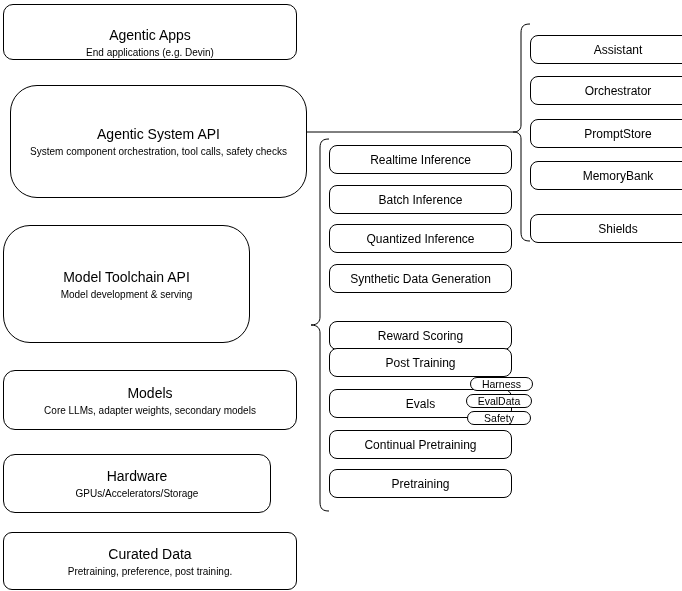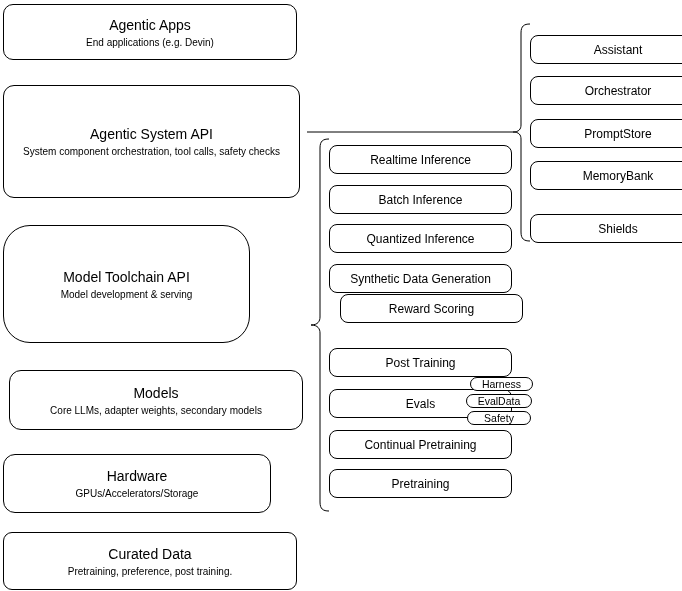--- a/index.html
+++ b/index.html
@@ -93,36 +93,36 @@
 <body>
 
 <div class="canvas">
 
   <svg class="overlay" width="682" height="591" viewBox="0 0 682 591">
     <path d="M 307,132 L 513,132"></path>
     <path d="M 329,139 C 323,139 320,141 320,148 L 320,317 C 320,321 318,325 311,325 C 318,325 320,329 320,333 L 320,502 C 320,509 323,511 329,511"></path>
     <path d="M 530,24 C 524,24 521,26 521,33 L 521,125 C 521,129 519,132 513,132 C 519,132 521,135 521,139 L 521,232 C 521,239 524,241 530,241"></path>
   </svg>
 
-  <div class="box" style="left:3px; top:4px;   width:294px; height:56px;  border-radius:10px;">
+  <div class="box" style="left:3px; top:4px;   width:294px; height:56px;  border-radius:10px;justify-content:flex-end;">
     <div class="btitle">Agentic Apps</div>
     <div class="bsub">End applications (e.g. Devin)</div>
   </div>
 
-  <div class="box" style="left:3px; top:85px;  width:297px; height:113px; border-radius:11px;">
+  <div class="box" style="left:10px; top:85px;  width:297px; height:113px; border-radius:27px;">
     <div class="btitle">Agentic System API</div>
     <div class="bsub">System component orchestration, tool calls, safety checks</div>
   </div>
 
   <div class="box" style="left:3px; top:225px; width:247px; height:118px; border-radius:27px;">
     <div class="btitle">Model Toolchain API</div>
     <div class="bsub">Model development &amp; serving</div>
   </div>
 
-  <div class="box" style="left:9px; top:370px; width:294px; height:60px; border-radius:12px;">
+  <div class="box" style="left:3px; top:370px; width:294px; height:60px; border-radius:12px;">
     <div class="btitle">Models</div>
     <div class="bsub">Core LLMs, adapter weights, secondary models</div>
   </div>
 
   <div class="box" style="left:3px; top:454px; width:268px; height:59px; border-radius:12px;">
     <div class="btitle">Hardware</div>
     <div class="bsub">GPUs/Accelerators/Storage</div>
   </div>
 
   <div class="box" style="left:3px; top:532px; width:294px; height:58px; border-radius:9px;">
@@ -135,21 +135,21 @@
   </div>
   <div class="mbox" style="top:185px;">
     <span>Batch Inference</span>
   </div>
   <div class="mbox" style="top:224px;">
     <span>Quantized Inference</span>
   </div>
   <div class="mbox" style="top:264px;">
     <span>Synthetic Data Generation</span>
   </div>
-  <div class="mbox" style="top:294px;margin-left:11px;">
+  <div class="mbox" style="top:321px;">
     <span>Reward Scoring</span>
   </div>
   <div class="mbox" style="top:348px;">
     <span>Post Training</span>
   </div>
   <div class="mbox" style="top:389px;">
     <span>Evals</span>
   </div>
   <div class="mbox" style="top:469px;">
     <span>Pretraining</span>

